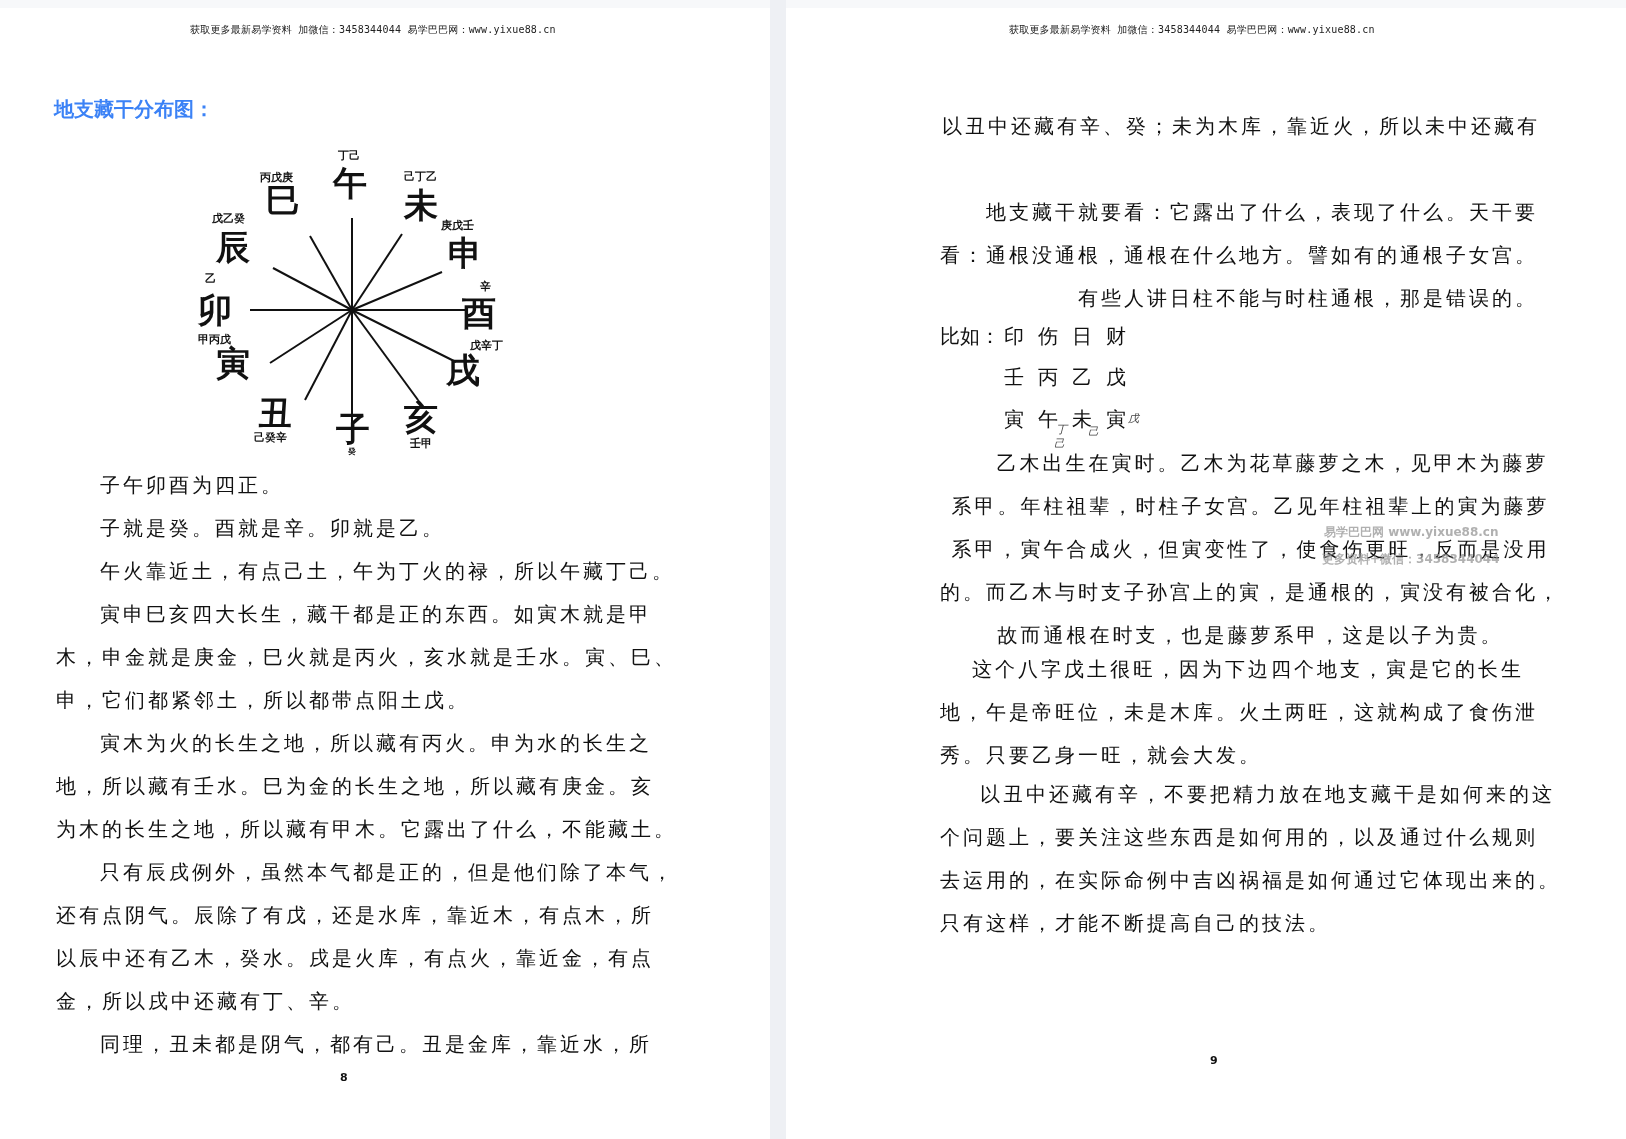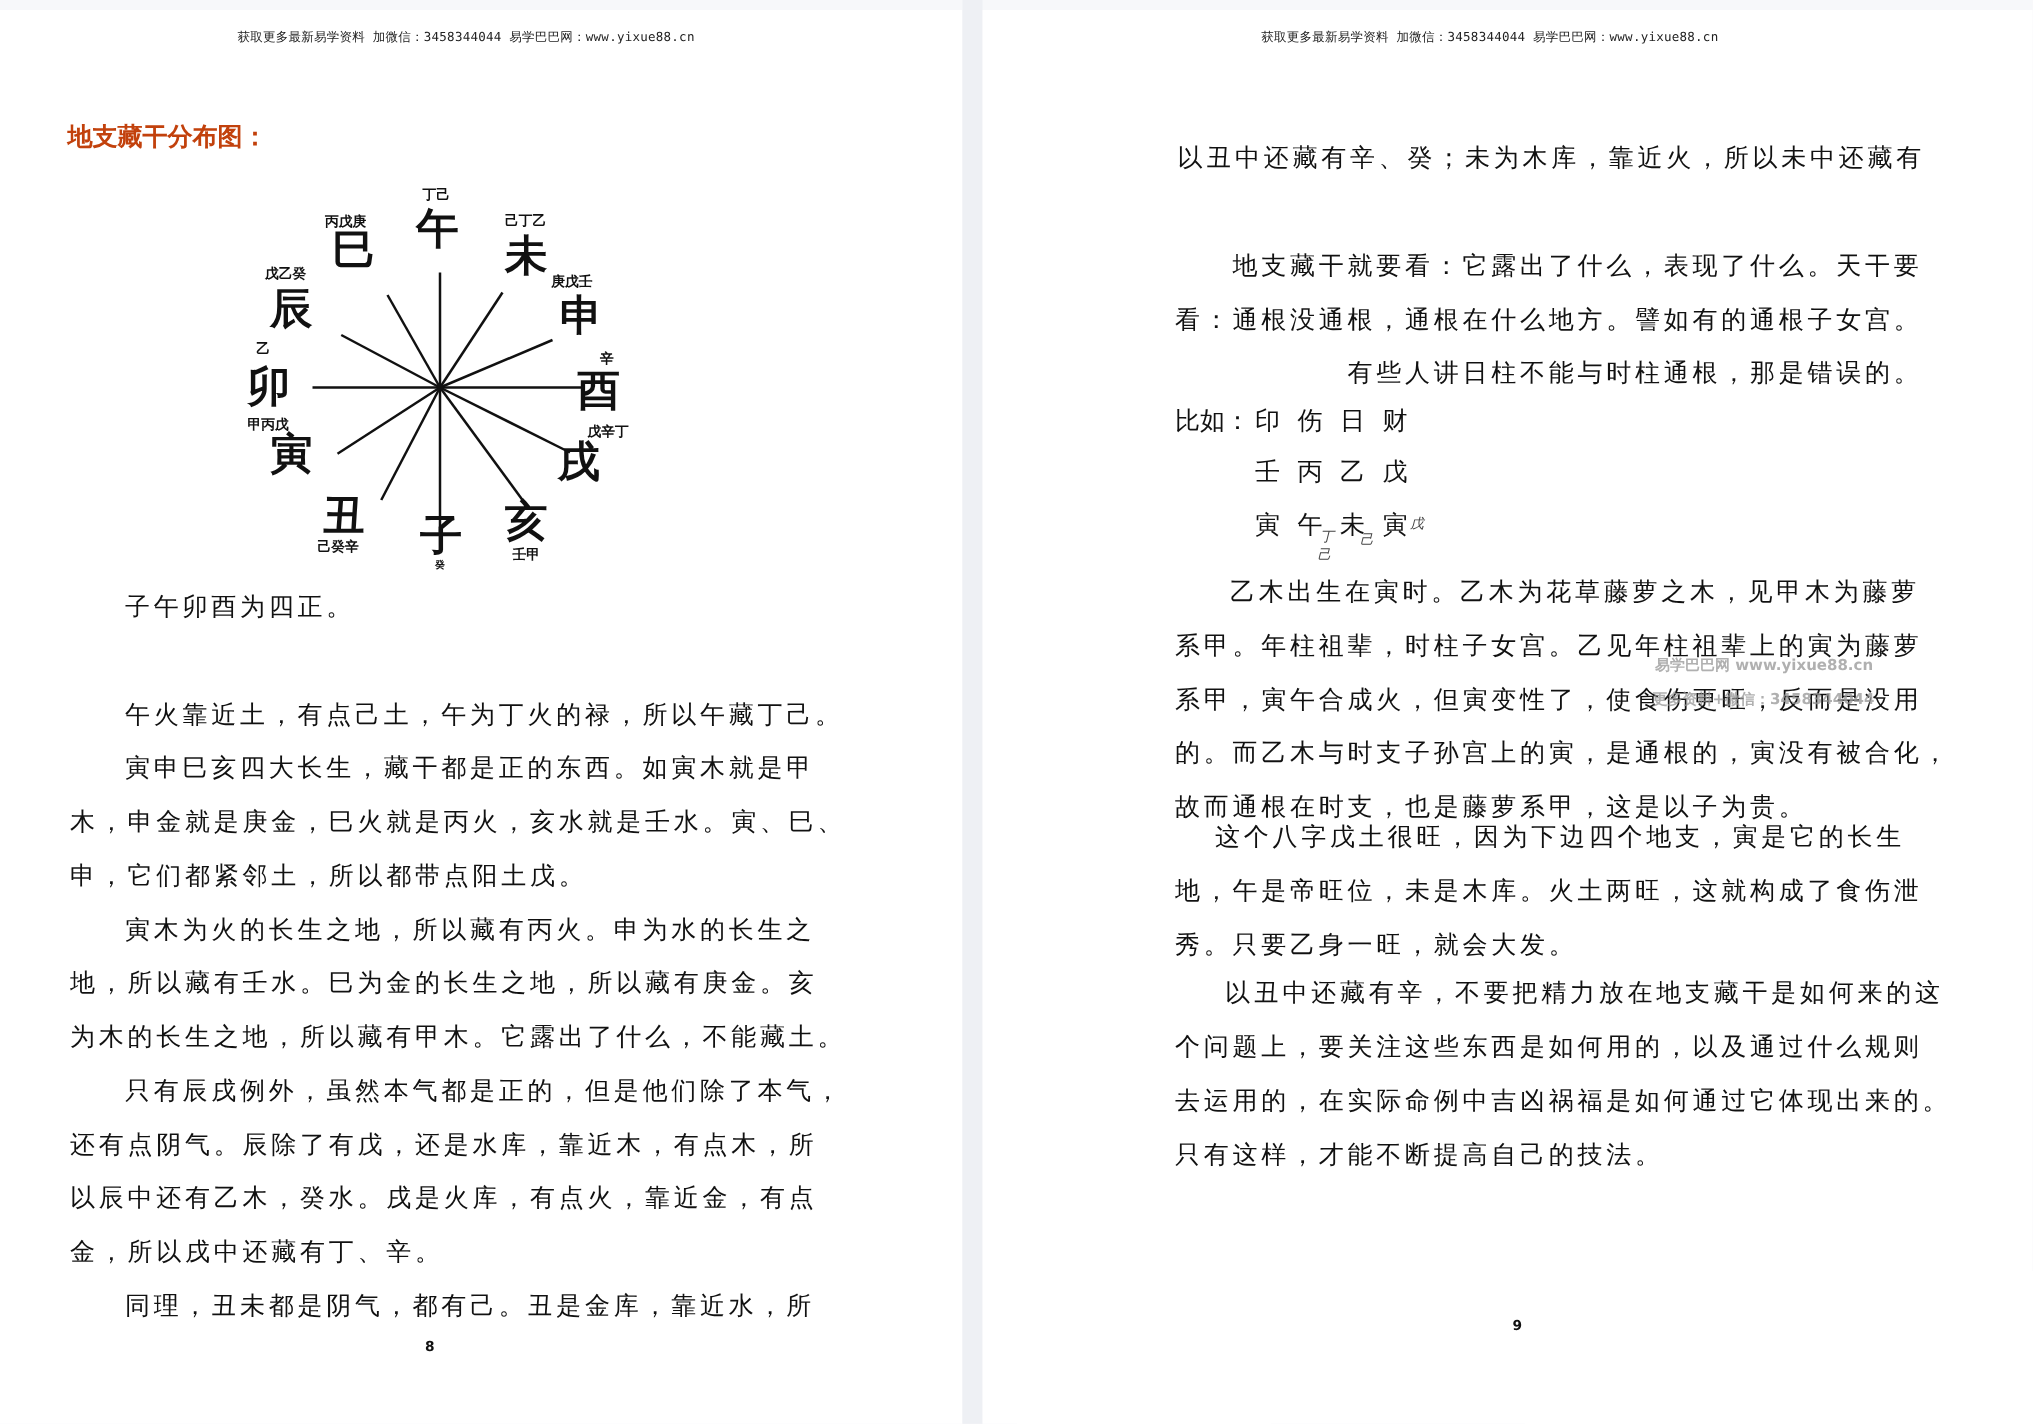--- a/index.html
+++ b/index.html
@@ -18,21 +18,21 @@
     .gutter {
       position: absolute; left: 770px; top: 0; width: 16px; height: 1139px;
       background: #eef0f4;
     }
     .top-strip { position: absolute; left: 0; top: 0; width: 1626px; height: 8px; background: #f7f8fa; }
     .header-note {
       position: absolute; top: 15px; font-family: "DejaVu Sans Mono", monospace;
       font-size: 10px; color: #222; white-space: nowrap; letter-spacing: 0.2px;
     }
     .page-title {
-      position: absolute; left: 54px; top: 88px; font-size: 20px; font-weight: bold; color: #c2410c;
+      position: absolute; left: 54px; top: 88px; font-size: 20px; font-weight: bold; color: #3b82f6;
     }
     .para {
       position: absolute; font-size: 20px; color: #111; line-height: 43px; letter-spacing: 3px;
     }
     .para .line { display: block; white-space: nowrap; }
     .page-num {
       position: absolute; font-family: "DejaVu Sans", sans-serif; font-size: 11px; font-weight: bold; color: #111;
     }
     
     .diagram { position: absolute; left: 190px; top: 130px; width: 340px; height: 330px; }
@@ -109,20 +109,23 @@
     <div class="stems" style="left:22px;top:75px;">戊乙癸</div>
     <div class="branch" style="left:26px;top:92px;">辰</div>
 
     <div class="stems" style="left:70px;top:34px;">丙戊庚</div>
     <div class="branch" style="left:76px;top:45px;">巳</div>
   </div>
 
   <div class="para" style="left:100px;top:456px;">
     <span class="line">子午卯酉为四正。</span>
   </div>
+  <div class="para" style="left:100px;top:499px;">
+    <span class="line">子就是癸。酉就是辛。卯就是乙。</span>
+  </div>
   <div class="para" style="left:100px;top:542px;">
     <span class="line">午火靠近土，有点己土，午为丁火的禄，所以午藏丁己。</span>
   </div>
   <div class="para" style="left:56px;top:585px;">
     <span class="line" style="padding-left:44px;">寅申巳亥四大长生，藏干都是正的东西。如寅木就是甲</span>
     <span class="line">木，申金就是庚金，巳火就是丙火，亥水就是壬水。寅、巳、</span>
     <span class="line">申，它们都紧邻土，所以都带点阳土戊。</span>
   </div>
   <div class="para" style="left:56px;top:714px;">
     <span class="line" style="padding-left:44px;">寅木为火的长生之地，所以藏有丙火。申为水的长生之</span>
@@ -164,21 +167,21 @@
     <span>壬</span><span>丙</span><span>乙</span><span>戊</span>
   </div>
   <div class="bazi-row" style="left:218px;top:398px;">
     <span>寅</span><span>午</span><span>未</span><span>寅</span>
   </div>
   <div class="annot" style="left:270px;top:414px;">丁</div>
   <div class="annot" style="left:268px;top:428px;">己</div>
   <div class="annot" style="left:302px;top:416px;">己</div>
   <div class="annot" style="left:342px;top:403px;">戊</div>
 
-  <div class="para" style="left:154px;top:444px;">
+  <div class="para" style="left:154px;top:434px;text-align:center;">
     <span class="line" style="padding-left:44px;">乙木出生在寅时。乙木为花草藤萝之木，见甲木为藤萝</span>
     <span class="line">系甲。年柱祖辈，时柱子女宫。乙见年柱祖辈上的寅为藤萝</span>
     <span class="line">系甲，寅午合成火，但寅变性了，使食伤更旺，反而是没用</span>
     <span class="line">的。而乙木与时支子孙宫上的寅，是通根的，寅没有被合化，</span>
     <span class="line">故而通根在时支，也是藤萝系甲，这是以子为贵。</span>
   </div>
   <div class="para" style="left:154px;top:640px;">
     <span class="line" style="padding-left:32px;">这个八字戊土很旺，因为下边四个地支，寅是它的长生</span>
     <span class="line">地，午是帝旺位，未是木库。火土两旺，这就构成了食伤泄</span>
     <span class="line">秀。只要乙身一旺，就会大发。</span>

